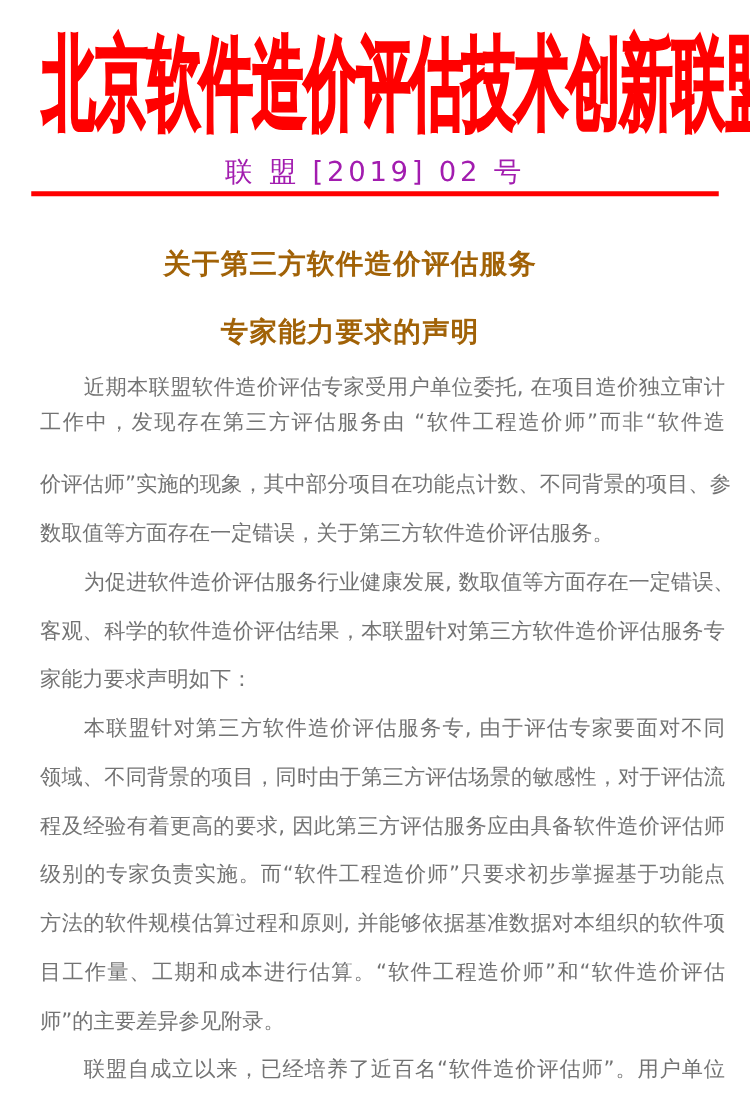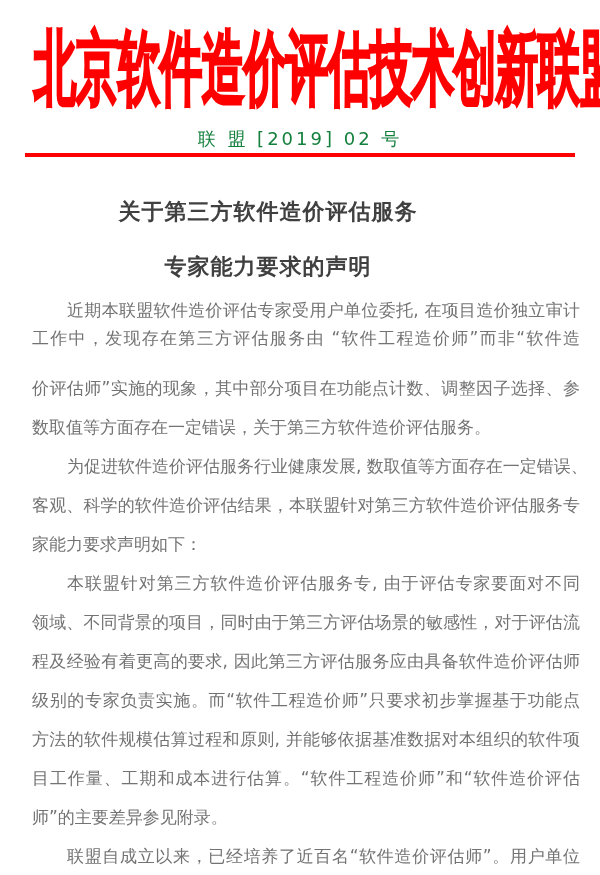--- a/index.html
+++ b/index.html
@@ -38,43 +38,43 @@
       width: 42px;
       text-align: center;
     }
     .doc-number {
       position: absolute;
       left: 0;
       top: 128px;
       width: 600px;
       text-align: center;
       font-family: "DejaVu Sans", sans-serif;
-      font-size: 18px;
+      font-size: 22px;
       letter-spacing: 3px;
-      color: #15803d;
+      color: #a21caf;
       line-height: 22px;
     }
     .red-rule {
       position: absolute;
       left: 25px;
       top: 153px;
       width: 550px;
       height: 4px;
       background: #ff0000;
     }
     .heading {
       position: absolute;
-      left: 4px;
+      left: 16px;
       width: 528px;
       text-align: center;
       font-family: "DejaVu Sans", sans-serif;
       font-weight: bold;
       font-size: 22px;
       letter-spacing: 1px;
-      color: #404040;
+      color: #a16207;
       line-height: 30px;
     }
     .heading.l1 { top: 197px; }
     .heading.l2 { top: 232px; margin-top: 20px; }
     .body-line {
       position: absolute;
       left: 32px;
       width: 548px;
       font-family: "DejaVu Sans", sans-serif;
       font-size: 17px;
@@ -115,21 +115,21 @@
 <div class="doc-number">联 盟 [2019] 02 号</div>
 
 <div class="red-rule"></div>
 
 <div class="heading l1">关于第三方软件造价评估服务</div>
 <div class="heading l2">专家能力要求的声明</div>
 
 <div>
   <div class="body-line indent" style="top:298px">近期本联盟软件造价评估专家受用户单位委托, 在项目造价独立审计</div>
   <div class="body-line" style="top:326px">工作中，发现存在第三方评估服务由 “软件工程造价师”而非“软件造</div>
-  <div class="body-line" style="top:376px">价评估师”实施的现象，其中部分项目在功能点计数、调整因子选择、参</div>
+  <div class="body-line" style="top:376px">价评估师”实施的现象，其中部分项目在功能点计数、不同背景的项目、参</div>
   <div class="body-line last" style="top:415px">数取值等方面存在一定错误，关于第三方软件造价评估服务。</div>
 
   <div class="body-line indent" style="top:454px">为促进软件造价评估服务行业健康发展, 数取值等方面存在一定错误、</div>
   <div class="body-line" style="top:493px">客观、科学的软件造价评估结果，本联盟针对第三方软件造价评估服务专</div>
   <div class="body-line last" style="top:532px">家能力要求声明如下：</div>
 
   <div class="body-line indent" style="top:571px">本联盟针对第三方软件造价评估服务专, 由于评估专家要面对不同</div>
   <div class="body-line" style="top:610px">领域、不同背景的项目，同时由于第三方评估场景的敏感性，对于评估流</div>
   <div class="body-line" style="top:649px">程及经验有着更高的要求, 因此第三方评估服务应由具备软件造价评估师</div>
   <div class="body-line" style="top:688px">级别的专家负责实施。而“软件工程造价师”只要求初步掌握基于功能点</div>

